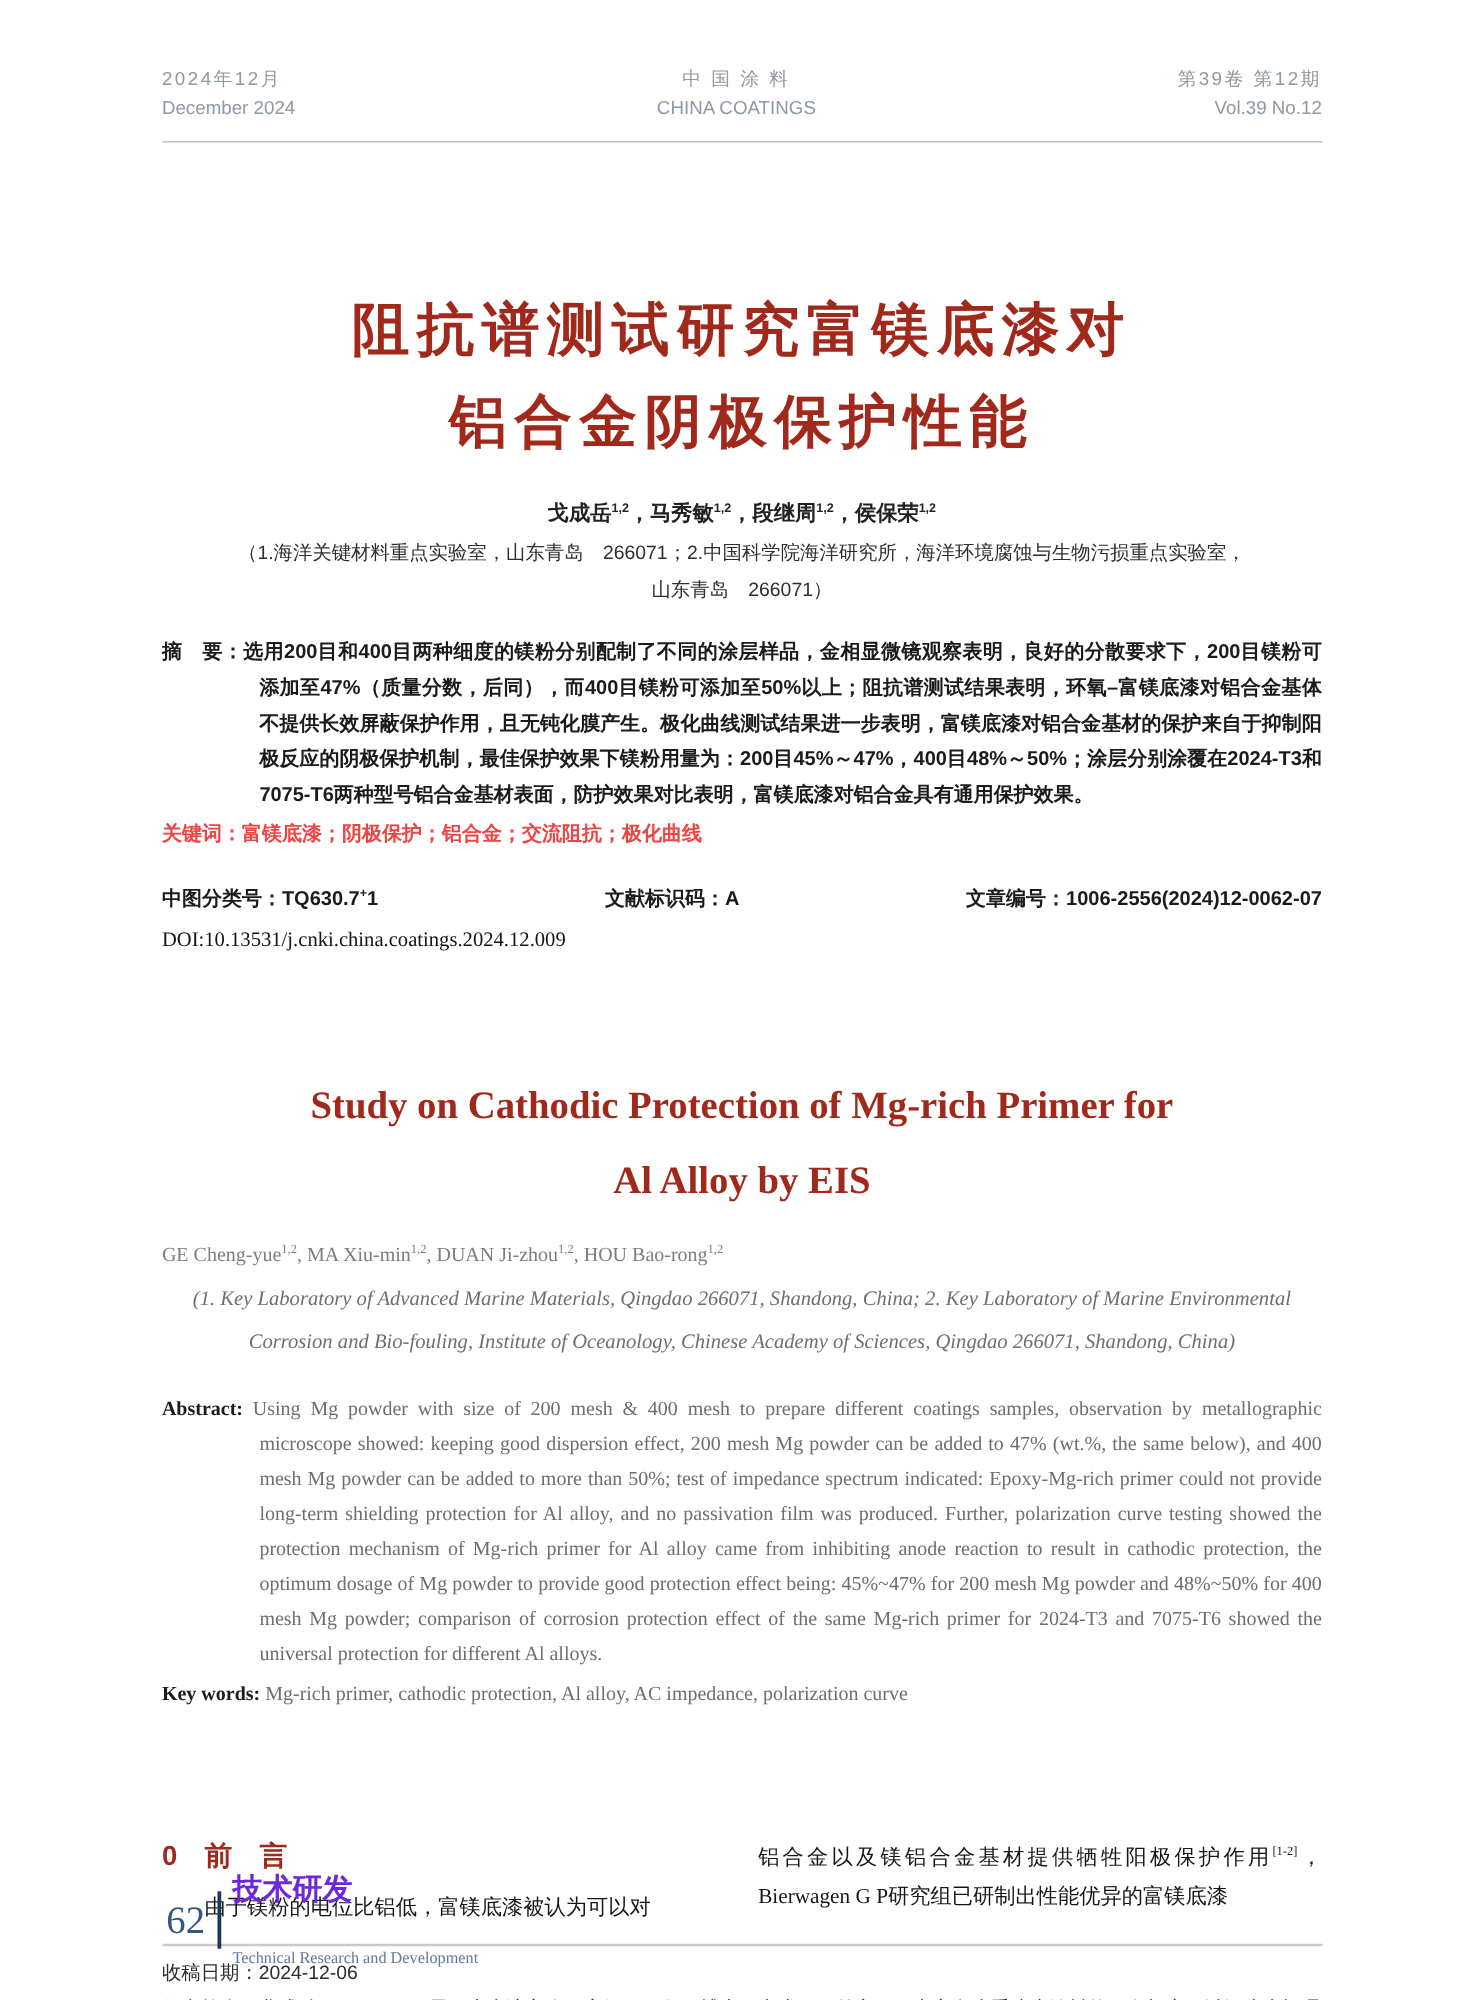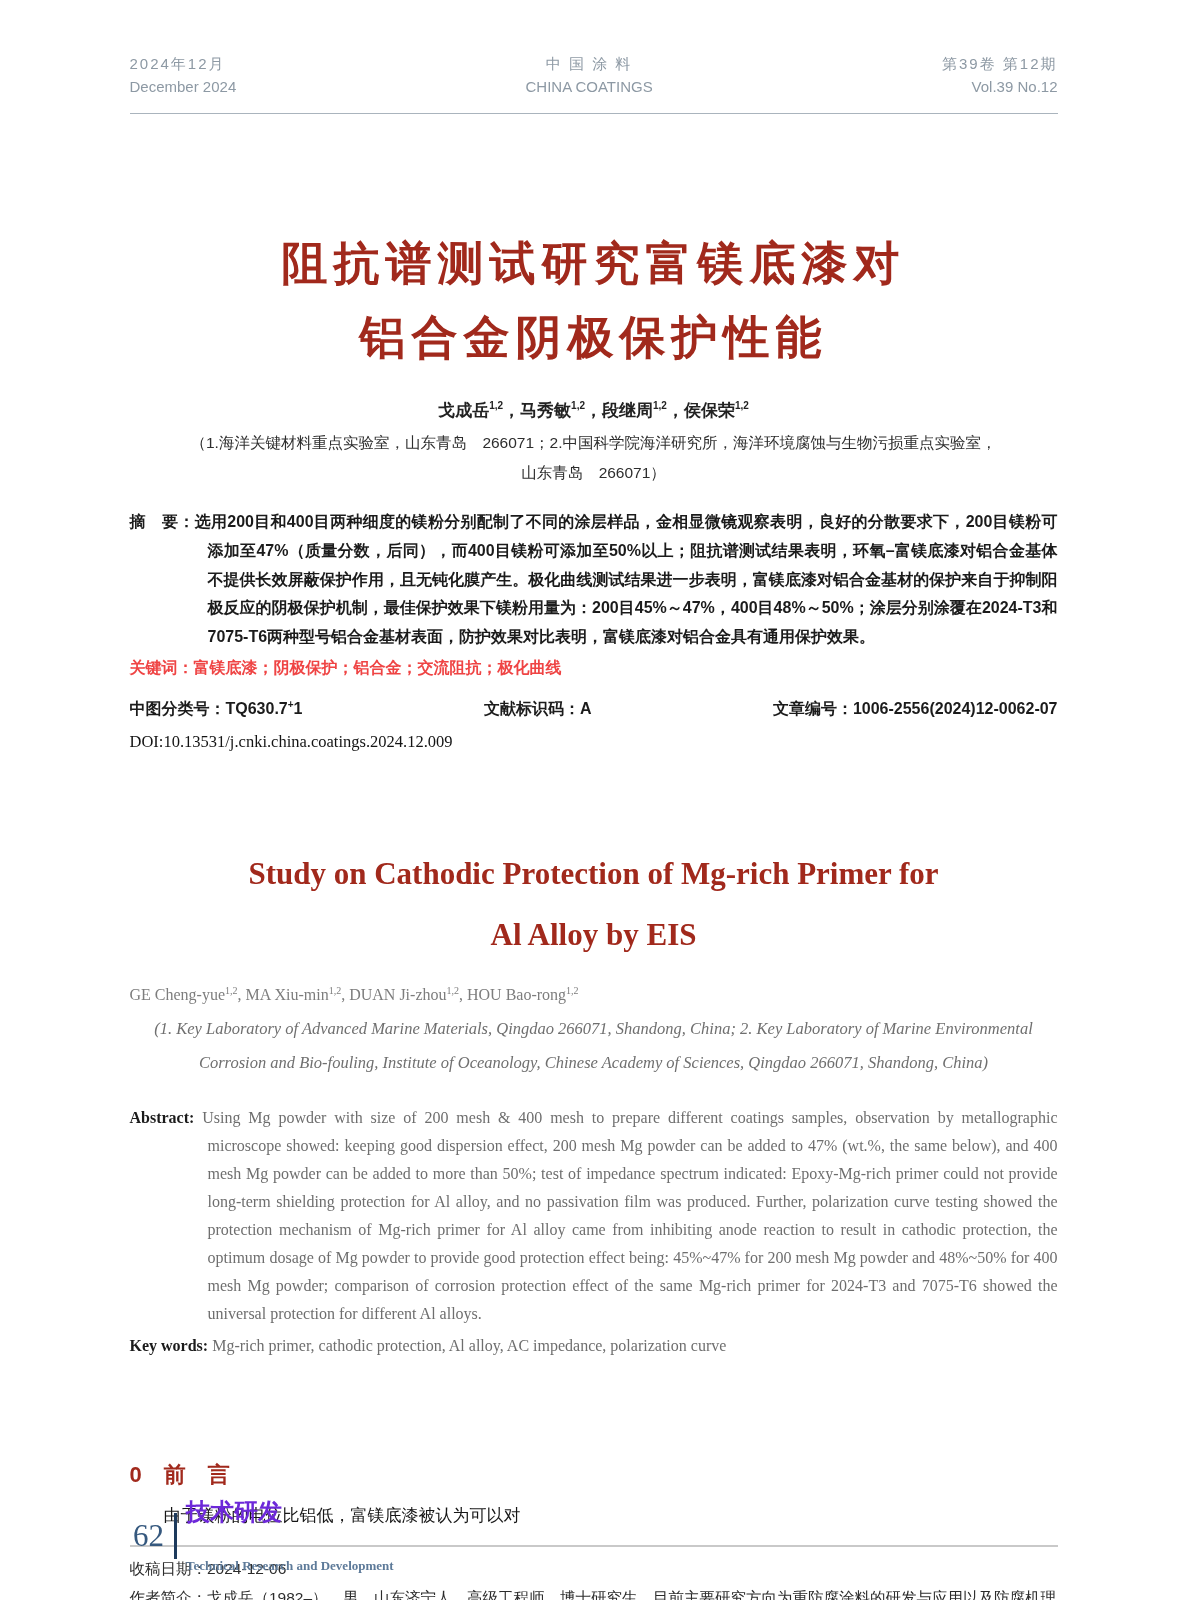--- a/index.html
+++ b/index.html
@@ -74,21 +74,21 @@
     text-indent: -78px;
   }
   .keywords-cn {
     margin-top: 2px;
     font-size: 16px;
     font-weight: 600;
     color: #ef4444;
     line-height: 1.8;
   }
   .meta-row {
-    margin-top: 16px;
+    margin-top: 26px;
     display: flex;
     justify-content: space-between;
     font-size: 16px;
     font-weight: 600;
     color: #1b1b1b;
   }
   .doi-line {
     margin-top: 12px;
     font-family: "Liberation Serif", serif;
     font-weight: normal;
@@ -204,21 +204,21 @@
   .column-title-cn {
     font-size: 24px;
     font-weight: bold;
     color: #6d28d9;
     line-height: 1.15;
   }
   .column-title-en {
     font-family: "Liberation Serif", serif;
     font-size: 13px;
     color: #5d7a99;
-    font-weight: 700;
+    font-weight: 400;
     margin-top: 32px;
   }
 </style>
 </head>
 <body>
 
 <div class="page">
   <div class="content">
 
     <div class="journal-header">
@@ -288,20 +288,23 @@
     </div>
 
     <div class="keywords-en">
       <span class="lbl">Key words:</span><span> Mg-rich primer, cathodic protection, Al alloy, AC impedance, polarization curve</span>
     </div>
 
     <div class="intro">
       <div class="col">
         <div class="intro-heading">0　前　言</div>
         <p class="indent">由于镁粉的电位比铝低，富镁底漆被认为可以对</p>
+      </div>
+      <div class="col">
+        <p><span>铝合金以及镁铝合金基材提供牺牲阳极保护作用</span><sup>[1-2]</sup><span>，Bierwagen G P研究组已研制出性能优异的富镁底漆</span></p>
       </div>
     </div>
 
     <div class="footnote-divider"></div>
     <div class="footnotes">
       <div>
         <span>收稿日期：</span><span>2024-12-06</span>
       </div>
       <div>
         <span>作者简介：</span><span>戈成岳（1982–），男，山东济宁人。高级工程师，博士研究生，目前主要研究方向为重防腐涂料的研发与应用以及防腐机理研究。</span>

